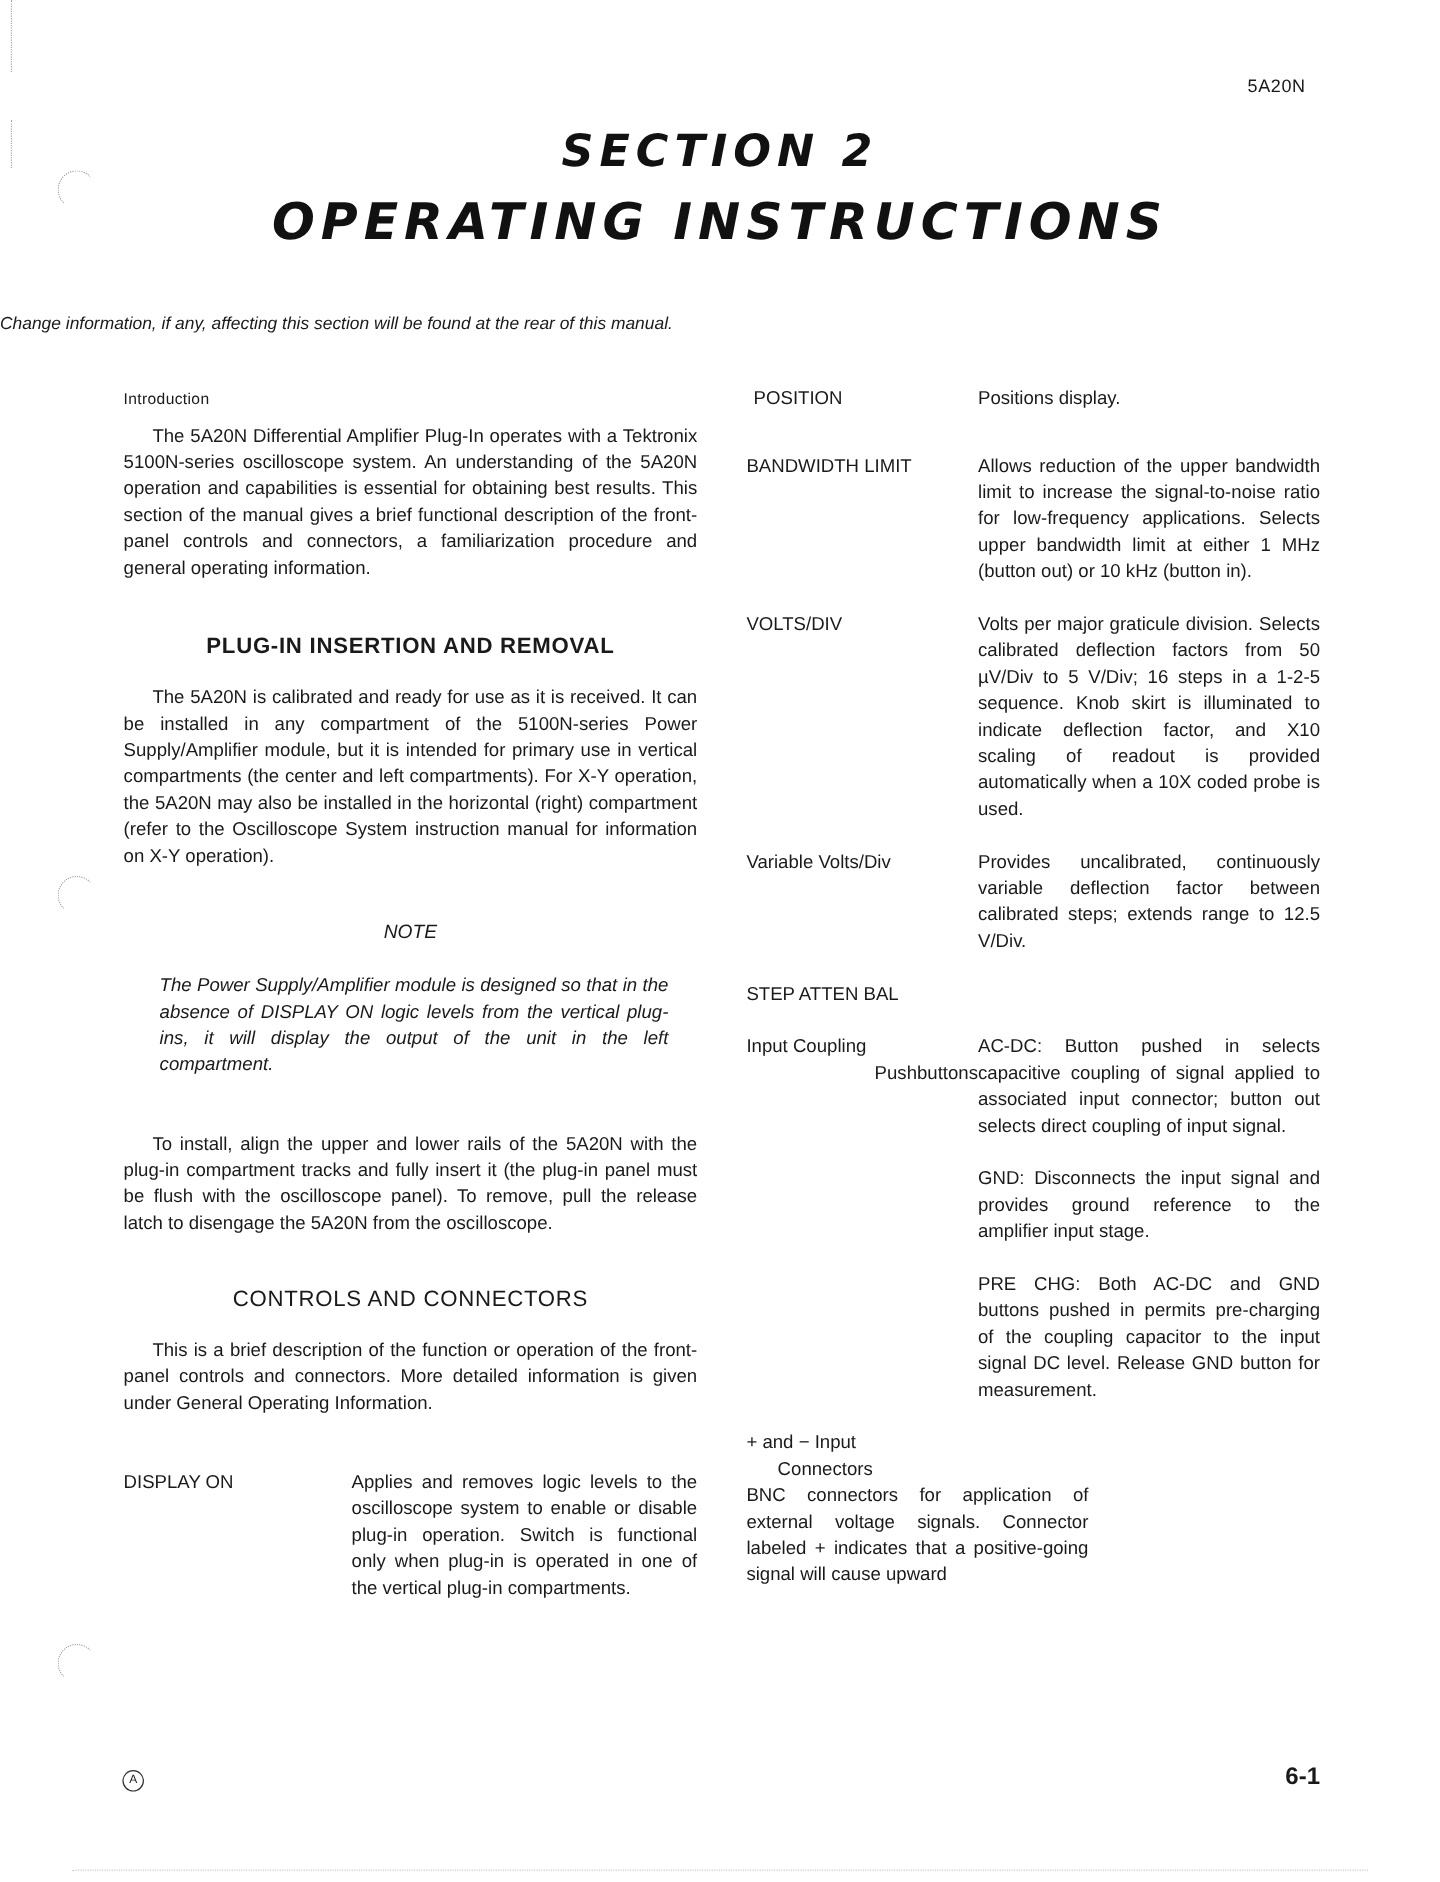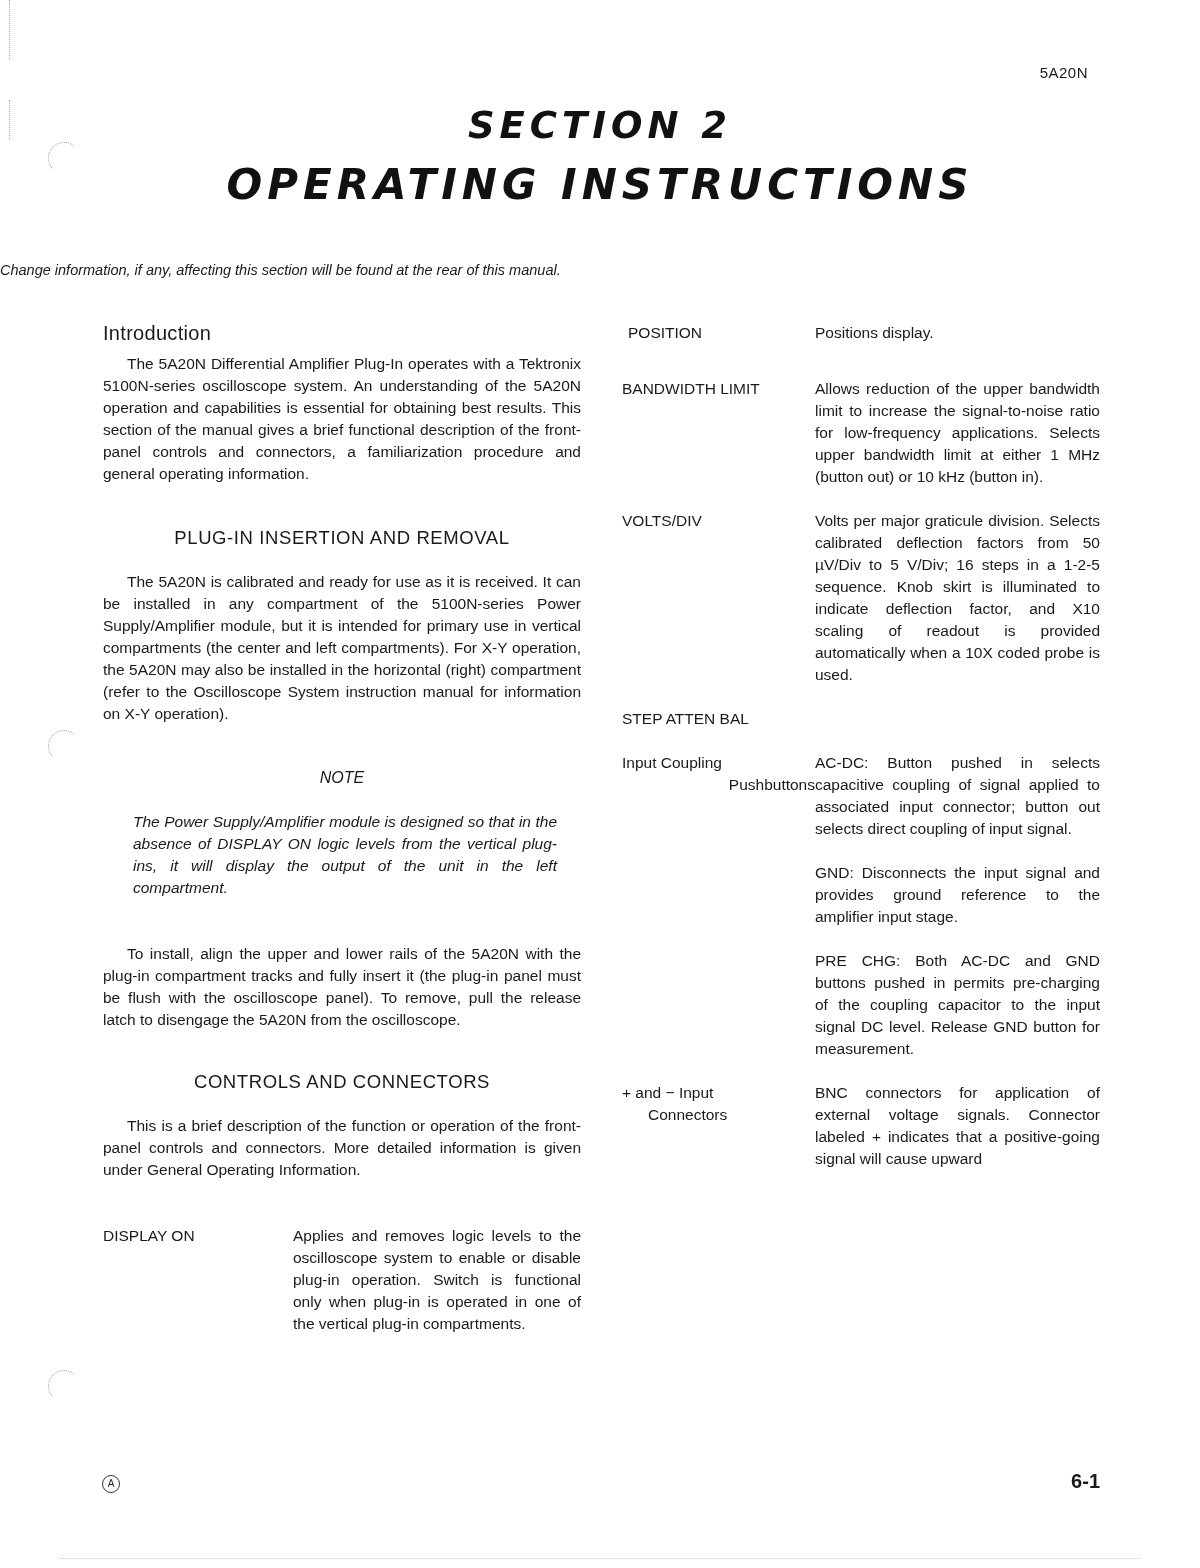--- a/index.html
+++ b/index.html
@@ -48,21 +48,21 @@
     .col {
       position: absolute;
       top: 322px;
       font-size: 15.5px;
       line-height: 22px;
     }
     .col-left { left: 103px; width: 478px; }
     .col-right { left: 622px; width: 480px; }
 
     .intro-heading {
-      font-size: 20px;
+      font-size: 13px;
       margin: 0 0 9px 0;
       font-weight: normal;
       letter-spacing: 0.3px;
     }
     p.body {
       margin: 0;
       text-align: justify;
       text-indent: 24px;
     }
     .section-heading {
@@ -144,21 +144,21 @@
 
 <div class="page-id">5A20N</div>
 <h1 class="title t1">SECTION 2</h1>
 <h1 class="title t2">OPERATING INSTRUCTIONS</h1>
 <div class="change-note">Change information, if any, affecting this section will be found at the rear of this manual.</div>
 
 <div class="col col-left">
   <h2 class="intro-heading">Introduction</h2>
   <p class="body">The 5A20N Differential Amplifier Plug-In operates with a Tektronix 5100N-series oscilloscope system. An understanding of the 5A20N operation and capabilities is essential for obtaining best results. This section of the manual gives a brief functional description of the front-panel controls and connectors, a familiarization procedure and general operating information.</p>
 
-  <h3 class="section-heading" style="margin-top:42px;">PLUG-IN INSERTION AND REMOVAL</h3>
+  <h3 class="section-heading" style="margin-top:42px;font-weight:bold;">PLUG-IN INSERTION AND REMOVAL</h3>
   <p class="body" style="margin-top:22px;">The 5A20N is calibrated and ready for use as it is received. It can be installed in any compartment of the 5100N-series Power Supply/Amplifier module, but it is intended for primary use in vertical compartments (the center and left compartments). For X-Y operation, the 5A20N may also be installed in the horizontal (right) compartment (refer to the Oscilloscope System instruction manual for information on X-Y operation).</p>
 
   <div class="note-title" style="margin-top:42px;">NOTE</div>
   <p class="note-body" style="margin-top:22px;">The Power Supply/Amplifier module is designed so that in the absence of DISPLAY ON logic levels from the vertical plug-ins, it will display the output of the unit in the left compartment.</p>
 
   <p class="body" style="margin-top:44px;">To install, align the upper and lower rails of the 5A20N with the plug-in compartment tracks and fully insert it (the plug-in panel must be flush with the oscilloscope panel). To remove, pull the release latch to disengage the 5A20N from the oscilloscope.</p>
 
   <h3 class="section-heading" style="margin-top:40px;">CONTROLS AND CONNECTORS</h3>
   <p class="body" style="margin-top:22px;">This is a brief description of the function or operation of the front-panel controls and connectors. More detailed information is given under General Operating Information.</p>
 
@@ -177,38 +177,42 @@
   <div class="def-row" style="margin-top:34px;">
     <div class="def-term" style="width:193px;">BANDWIDTH LIMIT</div>
     <div class="def-desc" style="width:285px;">Allows reduction of the upper bandwidth limit to increase the signal-to-noise ratio for low-frequency applications. Selects upper bandwidth limit at either 1 MHz (button out) or 10 kHz (button in).</div>
   </div>
 
   <div class="def-row" style="margin-top:22px;">
     <div class="def-term" style="width:193px;">VOLTS/DIV</div>
     <div class="def-desc" style="width:285px;">Volts per major graticule division. Selects calibrated deflection factors from 50 µV/Div to 5 V/Div; 16 steps in a 1-2-5 sequence. Knob skirt is illuminated to indicate deflection factor, and X10 scaling of readout is provided automatically when a 10X coded probe is used.</div>
   </div>
 
+  <div class="def-row" style="margin-top:22px;">
+    <div class="def-term" style="width:193px;">Variable Volts/Div</div>
+    <div class="def-desc" style="width:285px;">Provides uncalibrated, continuously variable deflection factor between calibrated steps; extends range to 12.5 V/Div.</div>
+  </div>
 
   <div class="def-row" style="margin-top:22px;flex-direction:column;">
     <div class="def-term" style="width:193px;">STEP ATTEN BAL</div>
   </div>
 
   <div class="def-row" style="margin-top:22px;">
     <div class="def-term" style="width:193px;">
       <div>Input Coupling</div>
       <div style="padding-left:24px;text-align:right;">Pushbuttons</div>
     </div>
     <div style="width:285px;">
       <div class="def-desc">AC-DC: Button pushed in selects capacitive coupling of signal applied to associated input connector; button out selects direct coupling of input signal.</div>
       <div class="def-desc" style="margin-top:22px;">GND: Disconnects the input signal and provides ground reference to the amplifier input stage.</div>
       <div class="def-desc" style="margin-top:22px;">PRE CHG: Both AC-DC and GND buttons pushed in permits pre-charging of the coupling capacitor to the input signal DC level. Release GND button for measurement.</div>
     </div>
   </div>
 
-  <div class="def-row" style="margin-top:22px;">
+  <div class="def-row" style="margin-top:22px;flex-direction:column;">
     <div class="def-term" style="width:193px;">
       <div>+ and − Input</div>
       <div style="padding-left:26px;">Connectors</div>
     </div>
     <div class="def-desc" style="width:285px;">BNC connectors for application of external voltage signals. Connector labeled + indicates that a positive-going signal will cause upward</div>
   </div>
 </div>
 
 <div class="footer-rev">A</div>
 <div class="footer-page">6-1</div>

